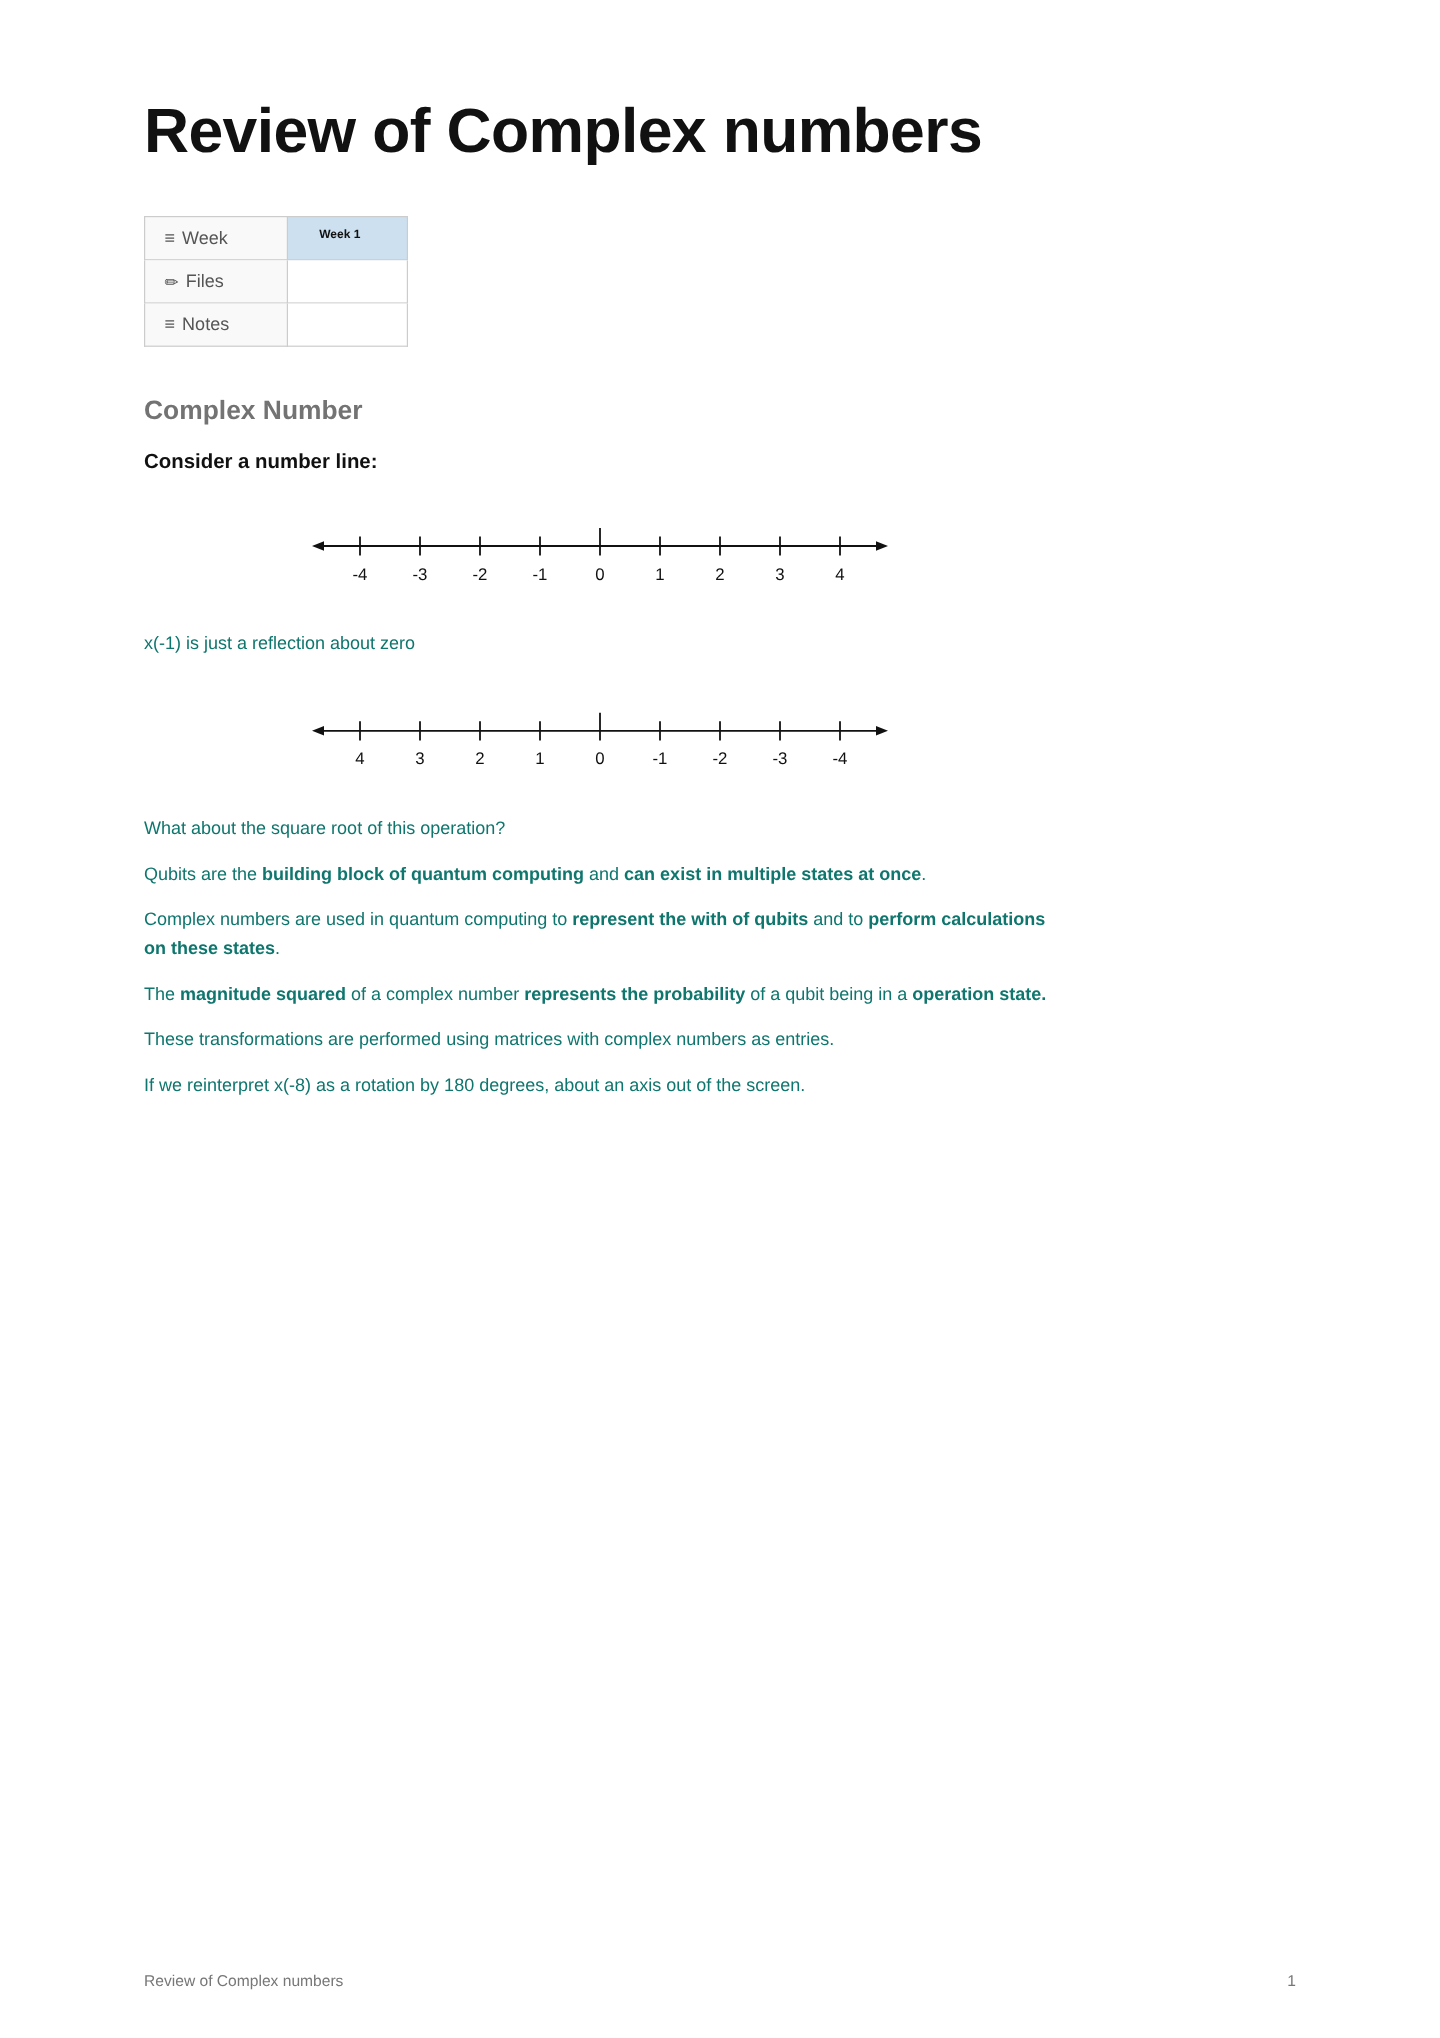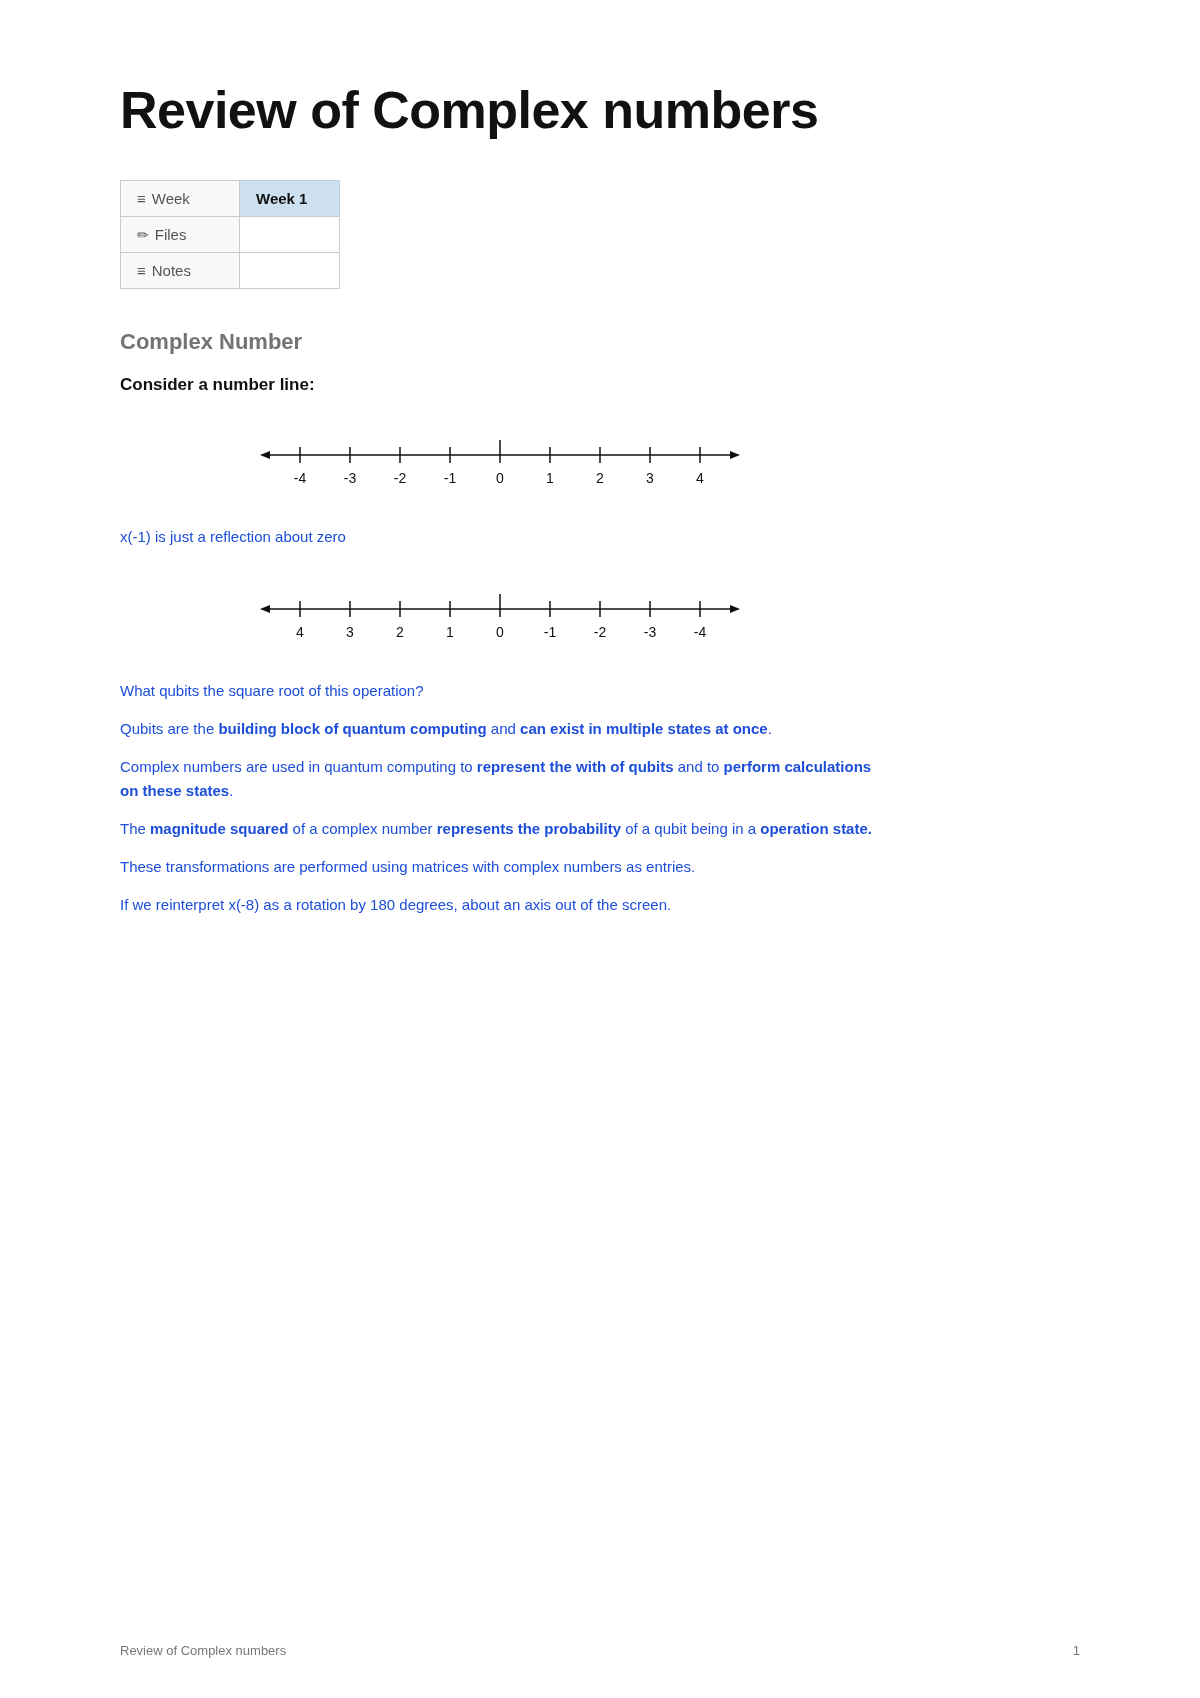--- a/index.html
+++ b/index.html
@@ -38,23 +38,23 @@
       font-size: 15px;
       display: flex;
       align-items: center;
       gap: 6px;
       min-width: 120px;
     }
 
     .value-col {
       border: 1px solid #cccccc;
       border-left: none;
-      padding: 9px 16px;
+      padding: 9px 26px;
       background: #ffffff;
-      font-size: 15px;
+      font-size: 10px;
       min-width: 100px;
     }
 
     .value-col.active {
       background: #cce0ef;
       font-weight: 700;
     }
 
     .table-wrapper {
       display: inline-block;
@@ -98,21 +98,21 @@
 
     .number-line-svg {
       display: block;
     }
 
     
     .paragraph {
       font-size: 15px;
       line-height: 1.6;
       margin-bottom: 14px;
-      color: #1d4ed8;
+      color: #0f766e;
     }
 
     .paragraph b {
       font-weight: 700;
     }
 
     
     .page-footer {
       position: absolute;
       bottom: 40px;
@@ -234,21 +234,21 @@
       <text x="210" y="58" text-anchor="middle" font-size="14" font-family="Arial" fill="#111">1</text>
       <text x="260" y="58" text-anchor="middle" font-size="14" font-family="Arial" fill="#111">0</text>
       <text x="310" y="58" text-anchor="middle" font-size="14" font-family="Arial" fill="#111">-1</text>
       <text x="360" y="58" text-anchor="middle" font-size="14" font-family="Arial" fill="#111">-2</text>
       <text x="410" y="58" text-anchor="middle" font-size="14" font-family="Arial" fill="#111">-3</text>
       <text x="460" y="58" text-anchor="middle" font-size="14" font-family="Arial" fill="#111">-4</text>
     </svg>
   </div>
 
   
-  <p class="paragraph">What qubits the square root of this operation?</p>
+  <p class="paragraph">What about the square root of this operation?</p>
   <p class="paragraph">Qubits are the <b>building block of quantum computing</b> and <b>can exist in multiple states at once</b>.</p>
   <p class="paragraph">Complex numbers are used in quantum computing to <b>represent the with of qubits</b> and to <b>perform calculations on these states</b>.</p>
   <p class="paragraph">The <b>magnitude squared</b> of a complex number <b>represents the probability</b> of a qubit being in a <b>operation state.</b></p>
   <p class="paragraph">These transformations are performed using matrices with complex numbers as entries.</p>
   <p class="paragraph">If we reinterpret x(-8) as a rotation by 180 degrees, about an axis out of the screen.</p>
 
 </div>
 
 <div class="page-footer">
   <span>Review of Complex numbers</span>

